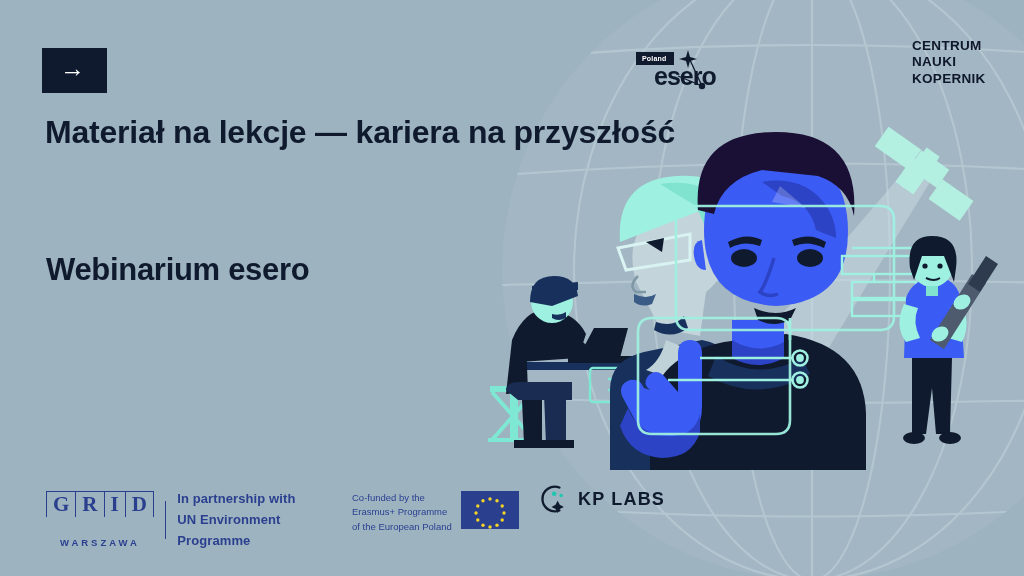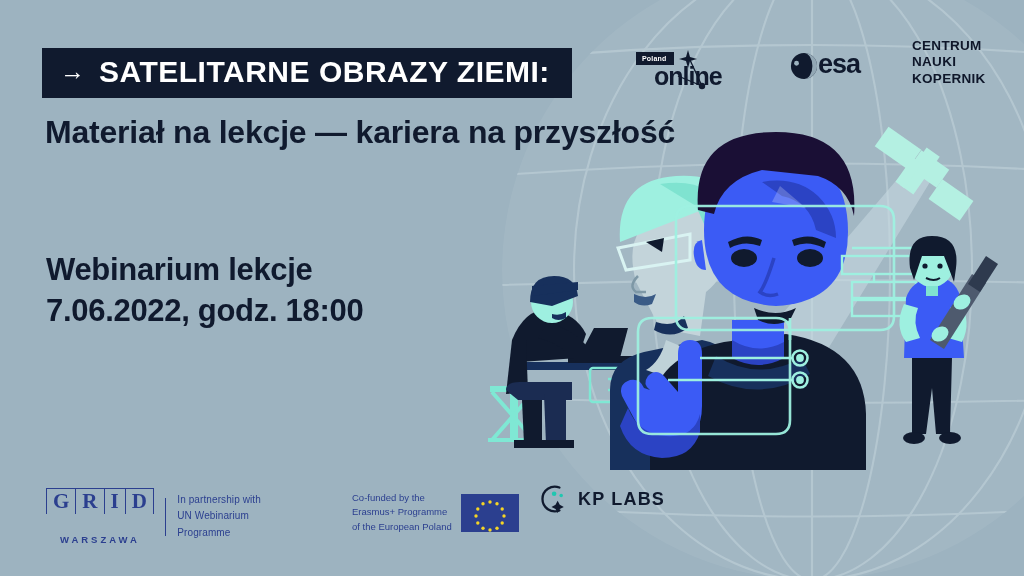--- a/index.html
+++ b/index.html
@@ -89,33 +89,33 @@
     padding:0px 6px 1px 6px; line-height:1.15;
     border-right:1.6px solid #2b3f8f;
   }
   .grid-letters span:last-child { border-right:none; }
   .grid-warszawa {
     color:#2b3f8f; font-size:9.5px; font-weight:700;
     letter-spacing:3px; text-align:center; margin-top:20px;
   }
   .grid-divider { width:1.4px; height:38px; background:#2b3f8f; }
   .grid-partner {
-    color:#2b3f8f; font-size:10px; font-weight:400; line-height:1.62;
+    color:#2b3f8f; font-size:13px; font-weight:700; line-height:1.62;
     letter-spacing:.1px;
   }
 
   .logo-eo4geo { position:absolute; left:258px; top:4px; width:62px; height:48px; }
   .eo4geo-word {
     position:absolute; left:0; top:29px;
     color:#1b63b0; font-size:19px; font-weight:700; letter-spacing:-1px;
     line-height:1;
   }
   .eo4geo-word em { font-style:normal; color:#e8b32a; }
 
-  .logo-eu { position:absolute; left:352px; top:7px; display:flex; align-items:center; gap:9px; }
+  .logo-eu { position:absolute; left:352px; top:7px; display:flex; gap:9px; }
   .eu-text {
     color:#2b3f8f; font-size:9.5px; font-weight:400; line-height:1.52;
     text-align:left;
   }
   .eu-flag { width:58px; height:38px; background:#2b3f8f; position:relative; }
 
   .logo-kp { position:absolute; left:540px; top:0; display:flex; align-items:center; gap:8px; }
   .kp-word {
     color:#101a2e; font-size:18px; font-weight:700; letter-spacing:1.2px;
     line-height:1;
@@ -292,50 +292,40 @@
       <path d="M450 178 q-4 -32 22 -32 q28 0 24 32 l-2 14 l-10 -26 l-22 0 l-8 24 z" fill="#101a2e"></path>
       <circle cx="465" cy="176" r="2.6" fill="#101a2e"></circle>
       <circle cx="480" cy="176" r="2.6" fill="#101a2e"></circle>
       <path d="M466 188 q8 4 14 0" fill="none" stroke="#101a2e" stroke-width="2"></path>
       <path d="M466 196 l12 0 l0 10 l-12 0 z" fill="#7fe3d0"></path>
     </g>
   </svg>
 
   <div class="title-bar">
     <span class="title-arrow">→</span>
-    <span class="title-text">SATELITARNE OBRAZY ZIEMI:</span>
   </div>
   <div class="subtitle">Materiał na lekcje — kariera na przyszłość</div>
 
   <div class="webinar">
-    <div>Webinarium lekcje</div>
-    <div>7.06.2022, godz. 18:00</div>
+    <div>Webinarium esero</div>
   </div>
 
   <div class="top-logos">
 
     <div class="logo-esero">
       <svg class="esero-star" viewBox="0 0 110 46">
         <path d="M52 4 l2 7 l7 2 l-7 2 l-2 7 l-2 -7 l-7 -2 l7 -2 z" fill="#101a2e"></path>
         <line x1="54" y1="14" x2="66" y2="40" stroke="#101a2e" stroke-width="1.3"></line>
         <line x1="42" y1="30" x2="66" y2="40" stroke="#101a2e" stroke-width="1.3"></line>
         <circle cx="66" cy="40" r="3.2" fill="#101a2e"></circle>
       </svg>
       <div class="esero-badge">Poland</div>
-      <div class="esero-word">online</div>
-    </div>
-
-    <div class="logo-esa">
-      <svg viewBox="0 0 30 30" width="28" height="28" style="position:absolute;left:0;top:4px">
-        <circle cx="15" cy="15" r="14" fill="#101a2e"></circle>
-        <path d="M15 1 a14 14 0 0 1 0 28 a9 14 0 0 0 0 -28" fill="#9db3c0" opacity="0.92"></path>
-        <circle cx="7" cy="12" r="2.6" fill="#9db3c0"></circle>
-      </svg>
-      <div class="esa-word">esa</div>
-    </div>
+      <div class="esero-word">esero</div>
+    </div>
+
 
     <div class="logo-cnk">
       <div>CENTRUM</div>
       <div>NAUKI</div>
       <div>KOPERNIK</div>
     </div>
   </div>
 
   <div class="bottom-logos">
 
@@ -345,21 +335,21 @@
           <span>G</span>
           <span>R</span>
           <span>I</span>
           <span>D</span>
         </div>
         <div class="grid-warszawa">WARSZAWA</div>
       </div>
       <div class="grid-divider"></div>
       <div class="grid-partner">
         <div>In partnership with</div>
-        <div>UN Webinarium</div>
+        <div>UN Environment</div>
         <div>Programme</div>
       </div>
     </div>
 
 
     <div class="logo-eu">
       <div class="eu-text">
         <div>Co-funded by the</div>
         <div>Erasmus+ Programme</div>
         <div>of the European Poland</div>

